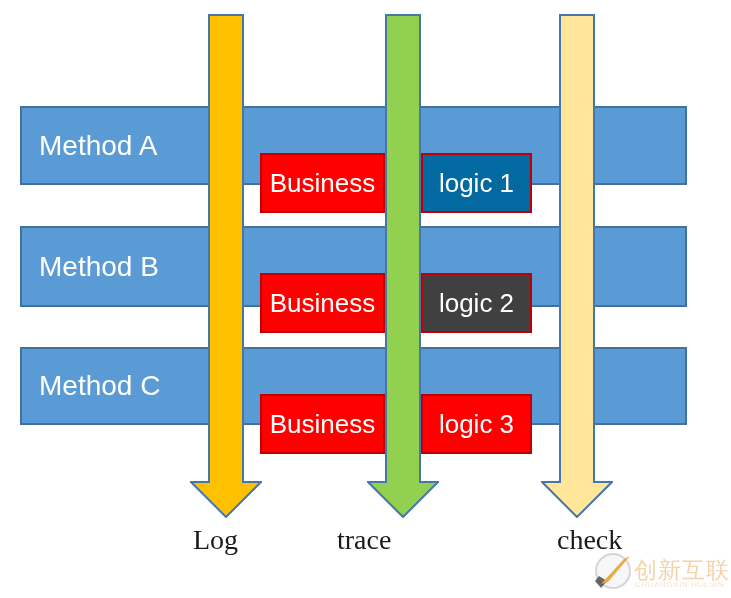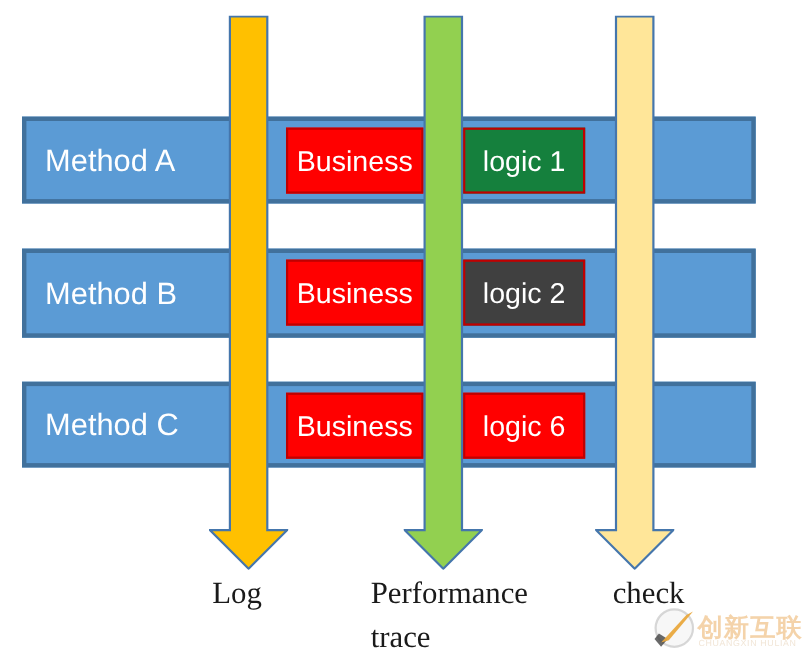--- a/index.html
+++ b/index.html
@@ -14,21 +14,21 @@
     height: 598px;
     background: #ffffff;
     overflow: hidden;
   }
 
   
   .bar {
     position: absolute;
     left: 20px;
     width: 667px;
-    border: 4px solid #1d4ed8;
+    border: 2px solid #1d4ed8;
     box-sizing: border-box;
     display: flex;
     align-items: center;
     z-index: 1;
   }
   .bar-a { top: 106px; height: 79px; }
   .bar-b { top: 226px; height: 81px; }
   .bar-c { top: 347px; height: 78px; }
   .bar-label {
     color: #ffffff;
@@ -43,20 +43,21 @@
     height: 60px;
     border: 2px solid #C00000;
     box-sizing: border-box;
     display: flex;
     align-items: center;
     justify-content: center;
     color: #ffffff;
     font-size: 26px;
     white-space: nowrap;
     z-index: 2;
+    margin-top: 37px;
   }
   .biz   { left: 260px; width: 125px; }
   .logic { left: 421px; width: 111px; }
   .row-1 { top: 116px; }
   .row-2 { top: 236px; }
   .row-3 { top: 357px; }
 
   
   .arrow {
     position: absolute;
@@ -93,21 +94,21 @@
     height: 48px;
     z-index: 5;
     pointer-events: none;
   }
   .wm-logo { position: absolute; left: 0; top: 0; }
   .wm-text {
     position: absolute;
     left: 42px;
     top: 7px;
     font-size: 23px;
-    font-weight: bold;
+    font-weight: normal;
     letter-spacing: 1px;
     white-space: nowrap;
   }
   .wm-subtext {
     position: absolute;
     left: 43px;
     top: 32px;
     font-size: 8px;
     letter-spacing: 0.6px;
     white-space: nowrap;
@@ -122,44 +123,43 @@
     <span class="bar-label">Method A</span>
   </div>
   <div class="bar bar-b" style="background-color: rgb(91, 155, 213); border-color: rgb(65, 113, 156); align-items: center;">
     <span class="bar-label">Method B</span>
   </div>
   <div class="bar bar-c" style="background-color: rgb(91, 155, 213); border-color: rgb(65, 113, 156); text-align: center;">
     <span class="bar-label">Method C</span>
   </div>
 
   <div class="red-box biz row-1" style="background-color: rgb(255, 0, 0); border-color: rgb(192, 0, 0);">Business</div>
-  <div class="red-box logic row-1" style="background-color: #15803d; border-color: rgb(192, 0, 0);">logic 1</div>
+  <div class="red-box logic row-1" style="background-color: #0369a1; border-color: rgb(192, 0, 0);">logic 1</div>
 
   <div class="red-box biz row-2" style="background-color: rgb(255, 0, 0); border-color: rgb(192, 0, 0);">Business</div>
   <div class="red-box logic row-2" style="background-color: #404040; border-color: rgb(192, 0, 0);">logic 2</div>
 
   <div class="red-box biz row-3" style="background-color: rgb(255, 0, 0); border-color: rgb(192, 0, 0);">Business</div>
-  <div class="red-box logic row-3" style="background-color: rgb(255, 0, 0); border-color: rgb(192, 0, 0);">logic 6</div>
+  <div class="red-box logic row-3" style="background-color: rgb(255, 0, 0); border-color: rgb(192, 0, 0);">logic 3</div>
 
   <svg class="arrow arrow-log" viewBox="0 0 72 504" xmlns="http://www.w3.org/2000/svg">
     <polygon points="19,1 53,1 53,468 71,468 36,503 1,468 19,468" stroke-width="2" style="fill: rgb(255, 192, 0); stroke: rgb(69, 118, 172);"></polygon>
   </svg>
   <svg class="arrow arrow-perf" viewBox="0 0 72 504" xmlns="http://www.w3.org/2000/svg">
     <polygon points="19,1 53,1 53,468 71,468 36,503 1,468 19,468" stroke-width="2" style="fill: rgb(146, 208, 80); stroke: rgb(69, 118, 172);"></polygon>
   </svg>
   <svg class="arrow arrow-auth" viewBox="0 0 72 504" xmlns="http://www.w3.org/2000/svg">
     <polygon points="19,1 53,1 53,468 71,468 36,503 1,468 19,468" stroke-width="2" style="fill: rgb(255, 230, 153); stroke: rgb(69, 118, 172);"></polygon>
   </svg>
 
   <div class="arrow-label label-log" style="color: rgb(26, 26, 26);">
     <div>Log</div>
     <div></div>
   </div>
   <div class="arrow-label label-perf" style="color: rgb(26, 26, 26);">
-    <div>Performance</div>
     <div>trace</div>
   </div>
   <div class="arrow-label label-auth" style="color: rgb(26, 26, 26);">
     <div>check</div>
   </div>
 
   <div class="watermark">
     <svg class="wm-logo" width="44" height="46" viewBox="0 0 44 46" xmlns="http://www.w3.org/2000/svg">
       <circle cx="21" cy="23" r="17" fill="rgba(238,238,238,0.45)" stroke="rgba(190,190,190,0.6)" stroke-width="2"></circle>
       <path d="M 7 28 L 15 33 L 9 40 L 3 33 Z" fill="rgba(55,55,55,0.75)"></path>

